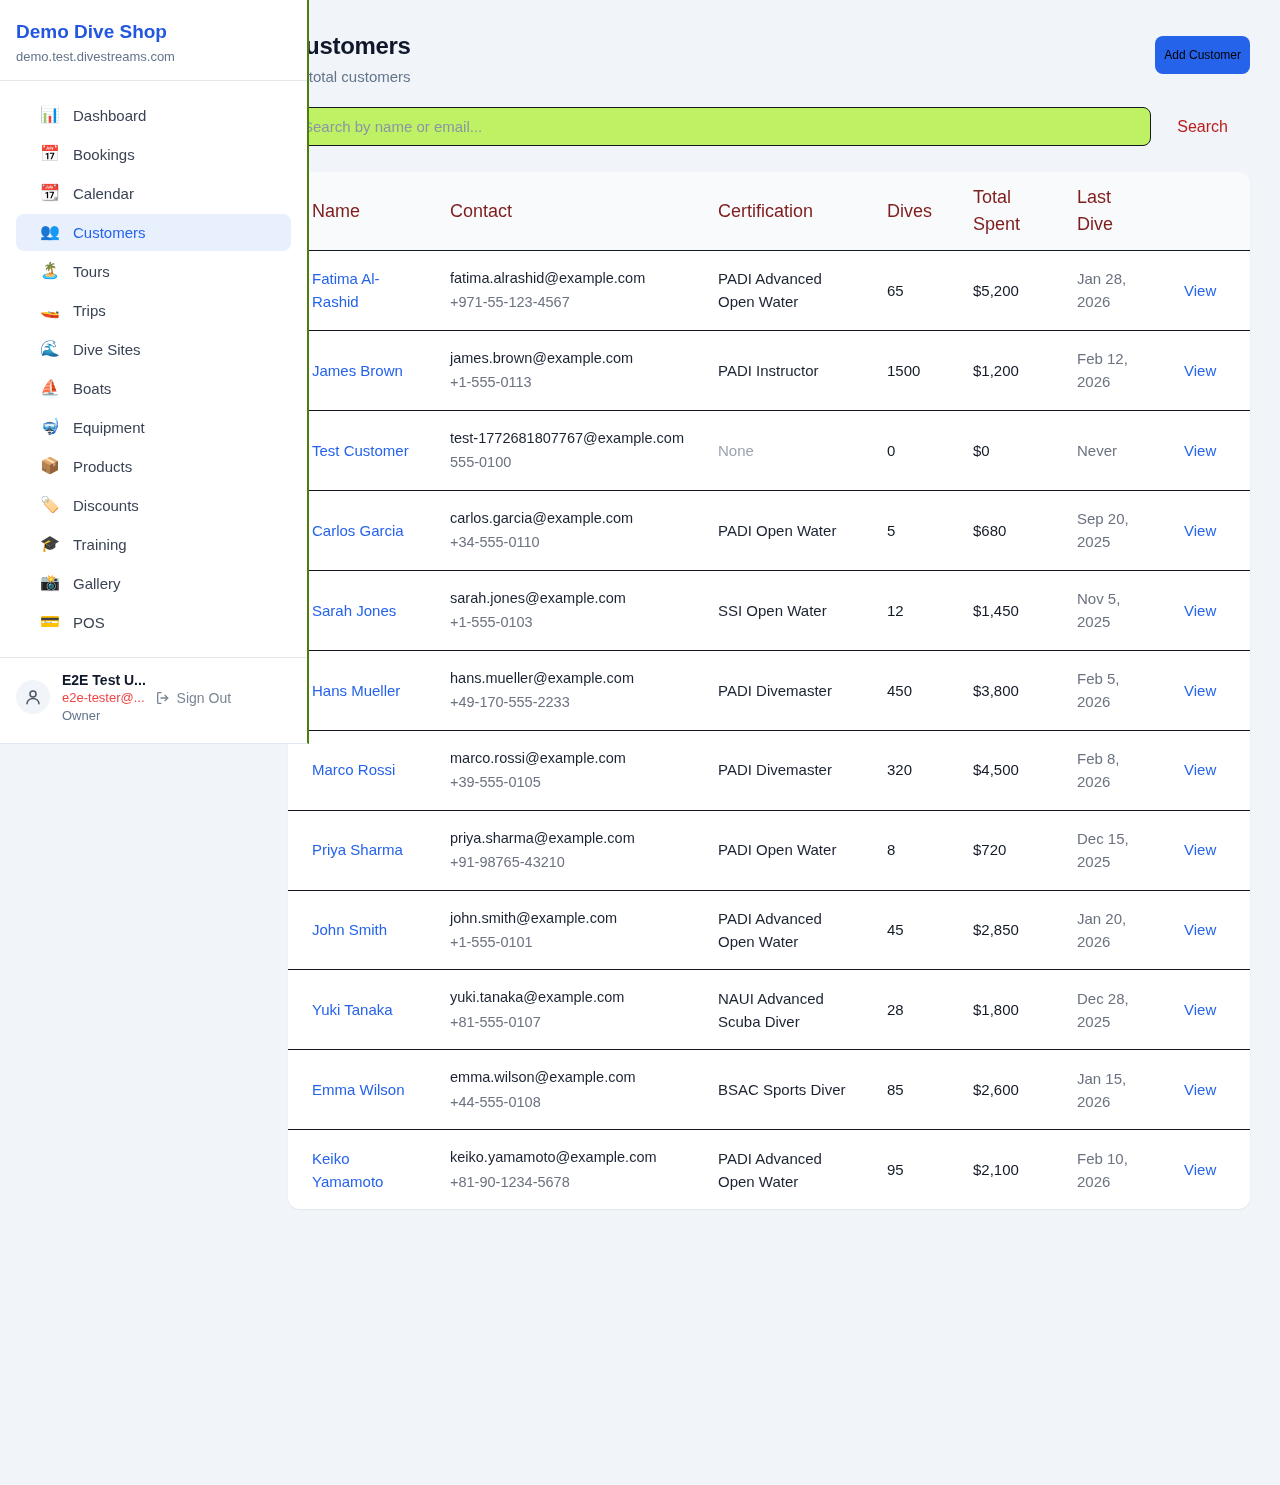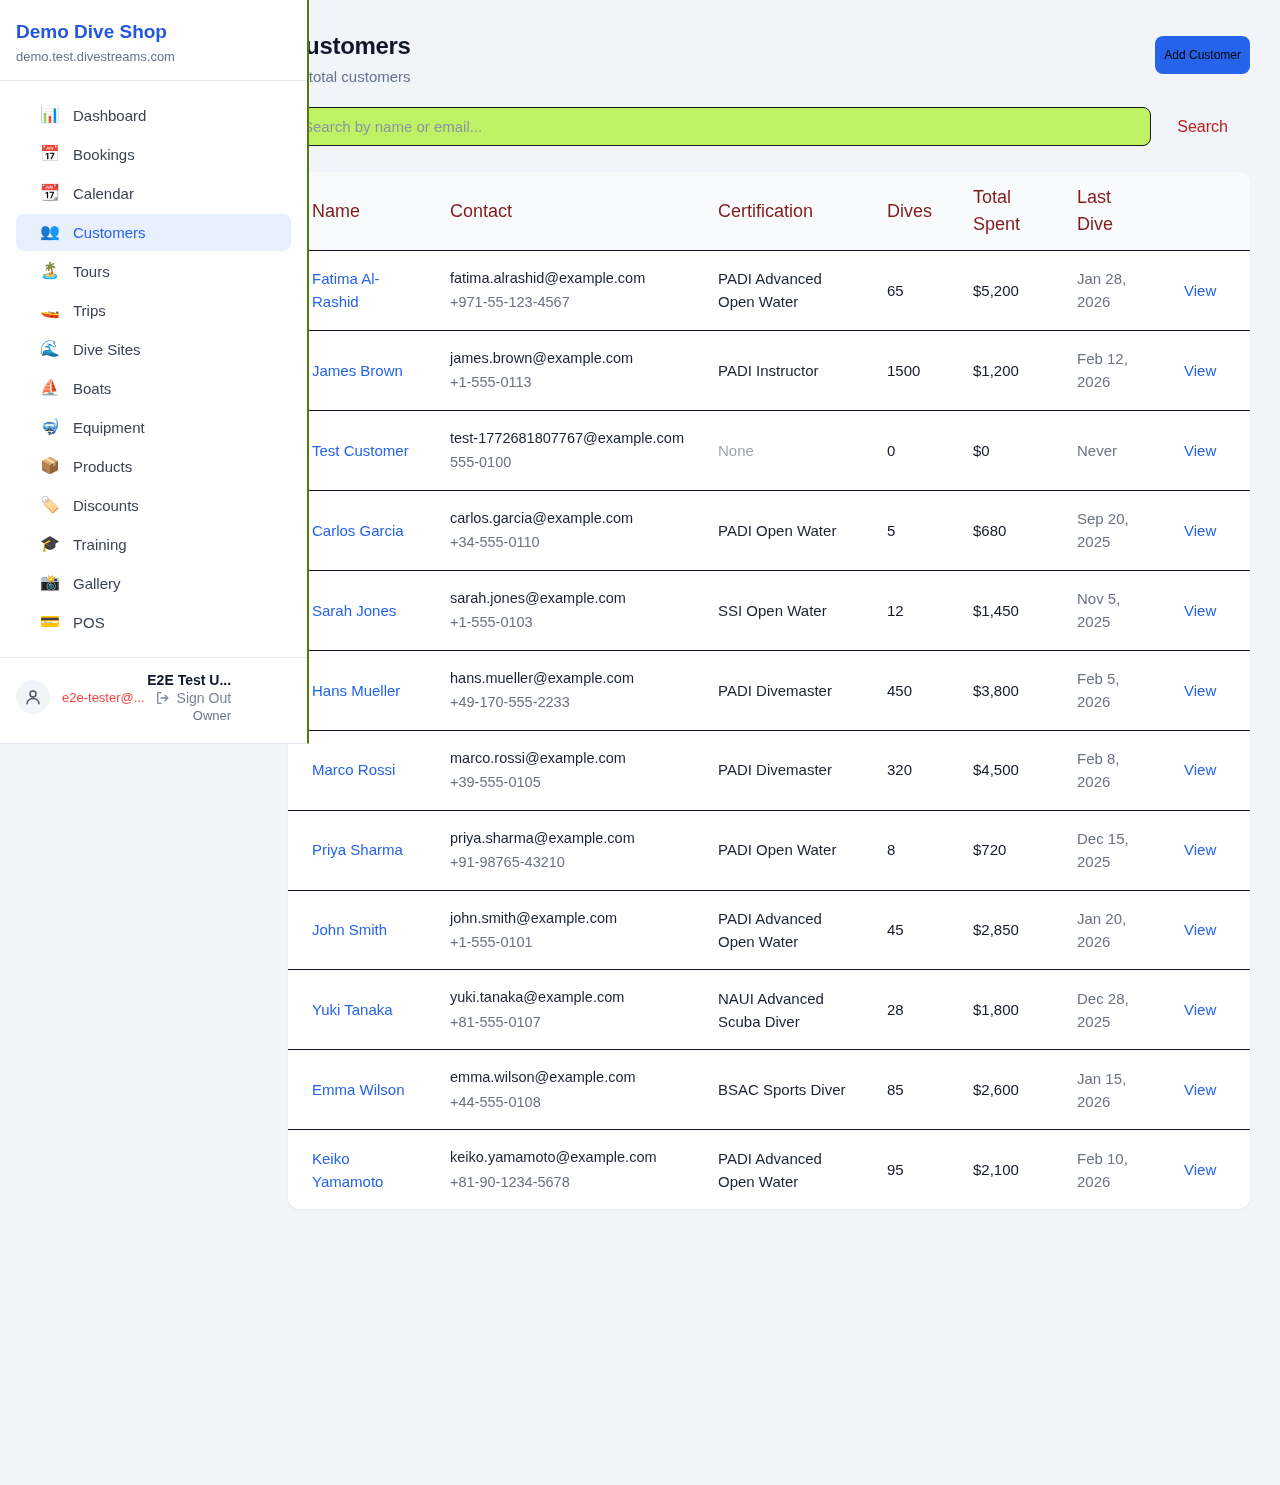--- a/index.html
+++ b/index.html
@@ -38,21 +38,21 @@
   .sidebar-footer {
     border-top: 1px solid #e5e7eb;
     padding: 14px 16px 16px 16px;
     display: flex; align-items: center; gap: 12px;
   }
   .avatar {
     width: 34px; height: 34px; border-radius: 50%;
     background: #f1f5f9; flex: 0 0 34px;
     display: flex; align-items: center; justify-content: center;
   }
-  .user-meta { min-width: 0; text-align: right; }
+  .user-meta { min-width: 0; }
   .user-name { font-size: 14px; font-weight: bold; color: #0f172a; white-space: nowrap; }
   .user-email-row { display: flex; align-items: center; gap: 10px; margin-top: 2px; }
   .user-email { font-size: 13px; color: #ef4444; white-space: nowrap; }
   .user-role { font-size: 13px; color: #64748b; margin-top: 2px; }
   .signout {
     display: inline-flex; align-items: center; gap: 6px;
     color: #7b8594; font-size: 14px; text-decoration: none; cursor: pointer;
     white-space: nowrap;
   }
 

